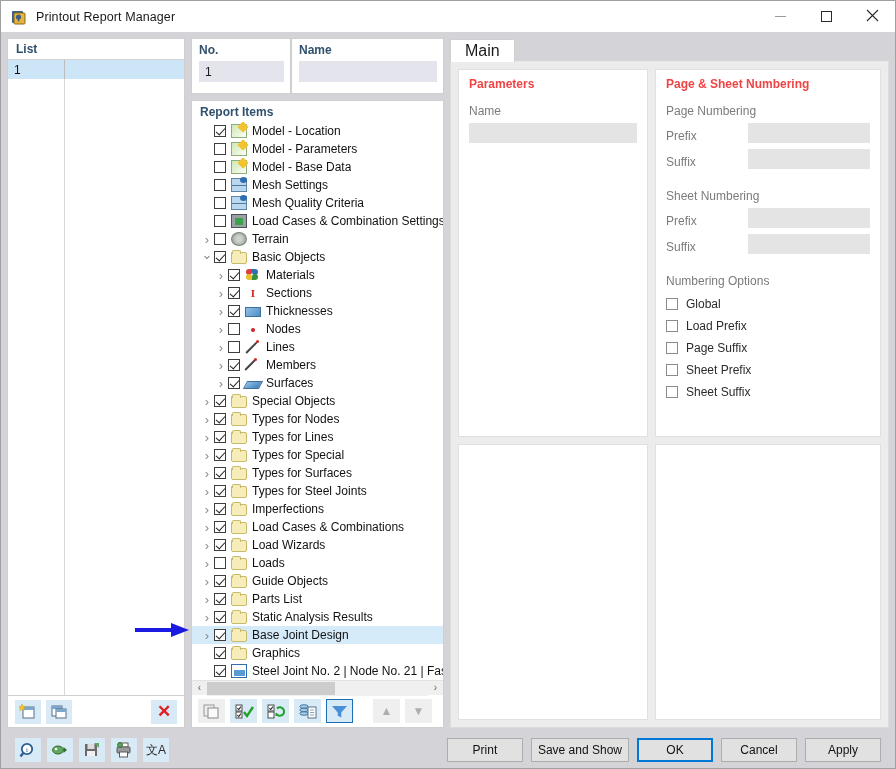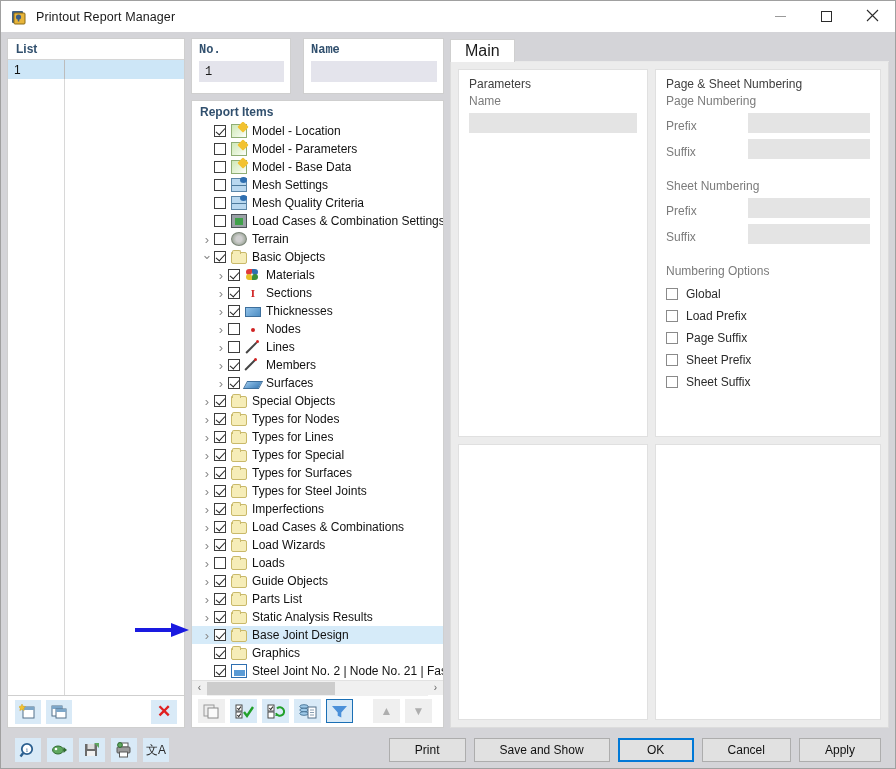--- a/index.html
+++ b/index.html
@@ -82,21 +82,21 @@
   }
   .tb-spacer { flex: 1; }
   .xbtn {
     width: 26px; height: 24px; background: #d9eaf7;
     display:flex; align-items:center; justify-content:center;
     color: #e02020; font-size: 17px; font-weight: bold;
   }
 
   
   .mid-col { width: 253px; margin-left: 6px; display:flex; flex-direction: column; }
-  .nonamerow { display: flex; gap: 12px; height: 56px; font-family: Liberation Mono, monospace; }
+  .nonamerow { display: flex; gap: 0; height: 56px; }
   .field-box {
     background: #fff; border: 1px solid #cfcfcf;
     padding: 4px 6px 0 7px;
   }
   .field-box .lbl { font-weight: bold; color: #31506e; font-size: 12px; }
   .field-box .inp {
     margin-top: 4px; height: 21px; background: #e4e4ec;
     border: none; display: flex; align-items: center;
     padding-left: 6px; font-size: 12px; color: #1a1a1a;
   }
@@ -213,21 +213,21 @@
     padding: 7px; display: flex; flex-direction: column; gap: 7px;
   }
   .pane-row { display: flex; gap: 7px; }
   .pane-row.top { height: 368px; }
   .pane-row.bottom { flex: 1; }
   .pane {
     background: #fff; border: 1px solid #e0e0e0; padding: 7px 10px;
   }
   .pane.left { width: 190px; }
   .pane.right { flex: 1; }
-  .pane-title { font-weight: normal; color: #404040; font-size: 12px; margin-bottom: 3px; }
+  .pane-title { font-weight: bold; color: #ef4444; font-size: 12px; margin-bottom: 13px; }
   .sub-label { color: #7b7b7b; font-size: 12px; margin-bottom: 5px; }
   .grey-field { height: 20px; background: #e4e4e4; }
   .kv { display:flex; align-items:flex-end; margin-bottom: 6px; }
   .kv .k { width: 82px; color: #7b7b7b; font-size: 12px; }
   .kv .v { flex: 1; height: 20px; background: #e4e4e4; }
   .gap { height: 14px; }
   .optline { display:flex; align-items:center; height: 22px; }
   .optline .ocb {
     width: 12px; height: 12px; border: 1px solid #8a8a8a; background:#fff;
     margin-right: 8px; flex: 0 0 12px;
@@ -239,21 +239,21 @@
     height: 44px; display: flex; align-items: center;
     padding: 0 8px; flex: 0 0 44px;
   }
   .bb-left { display:flex; align-items:center; gap: 6px; }
   .bbtn {
     width: 26px; height: 24px; background: #d9eaf7;
     display:flex; align-items:center; justify-content:center; position: relative;
   }
   .bb-spacer { flex: 1; }
   .dlgbtn {
-    height: 24px; min-width: 76px; padding: 0 25px; margin-left: 8px;
+    height: 24px; min-width: 76px; padding: 0 6px; margin-left: 8px;
     background: #e1e1e1; border: 1px solid #adadad;
     display:flex; align-items:center; justify-content:center;
     font-size: 12px; color: #111;
   }
   .dlgbtn.default { border: 2px solid #0078d7; }
 
   
   .arrow-ann {
     position: absolute; left: 134px; top: 620px;
     width: 58px; height: 18px; z-index: 40; pointer-events: none;

